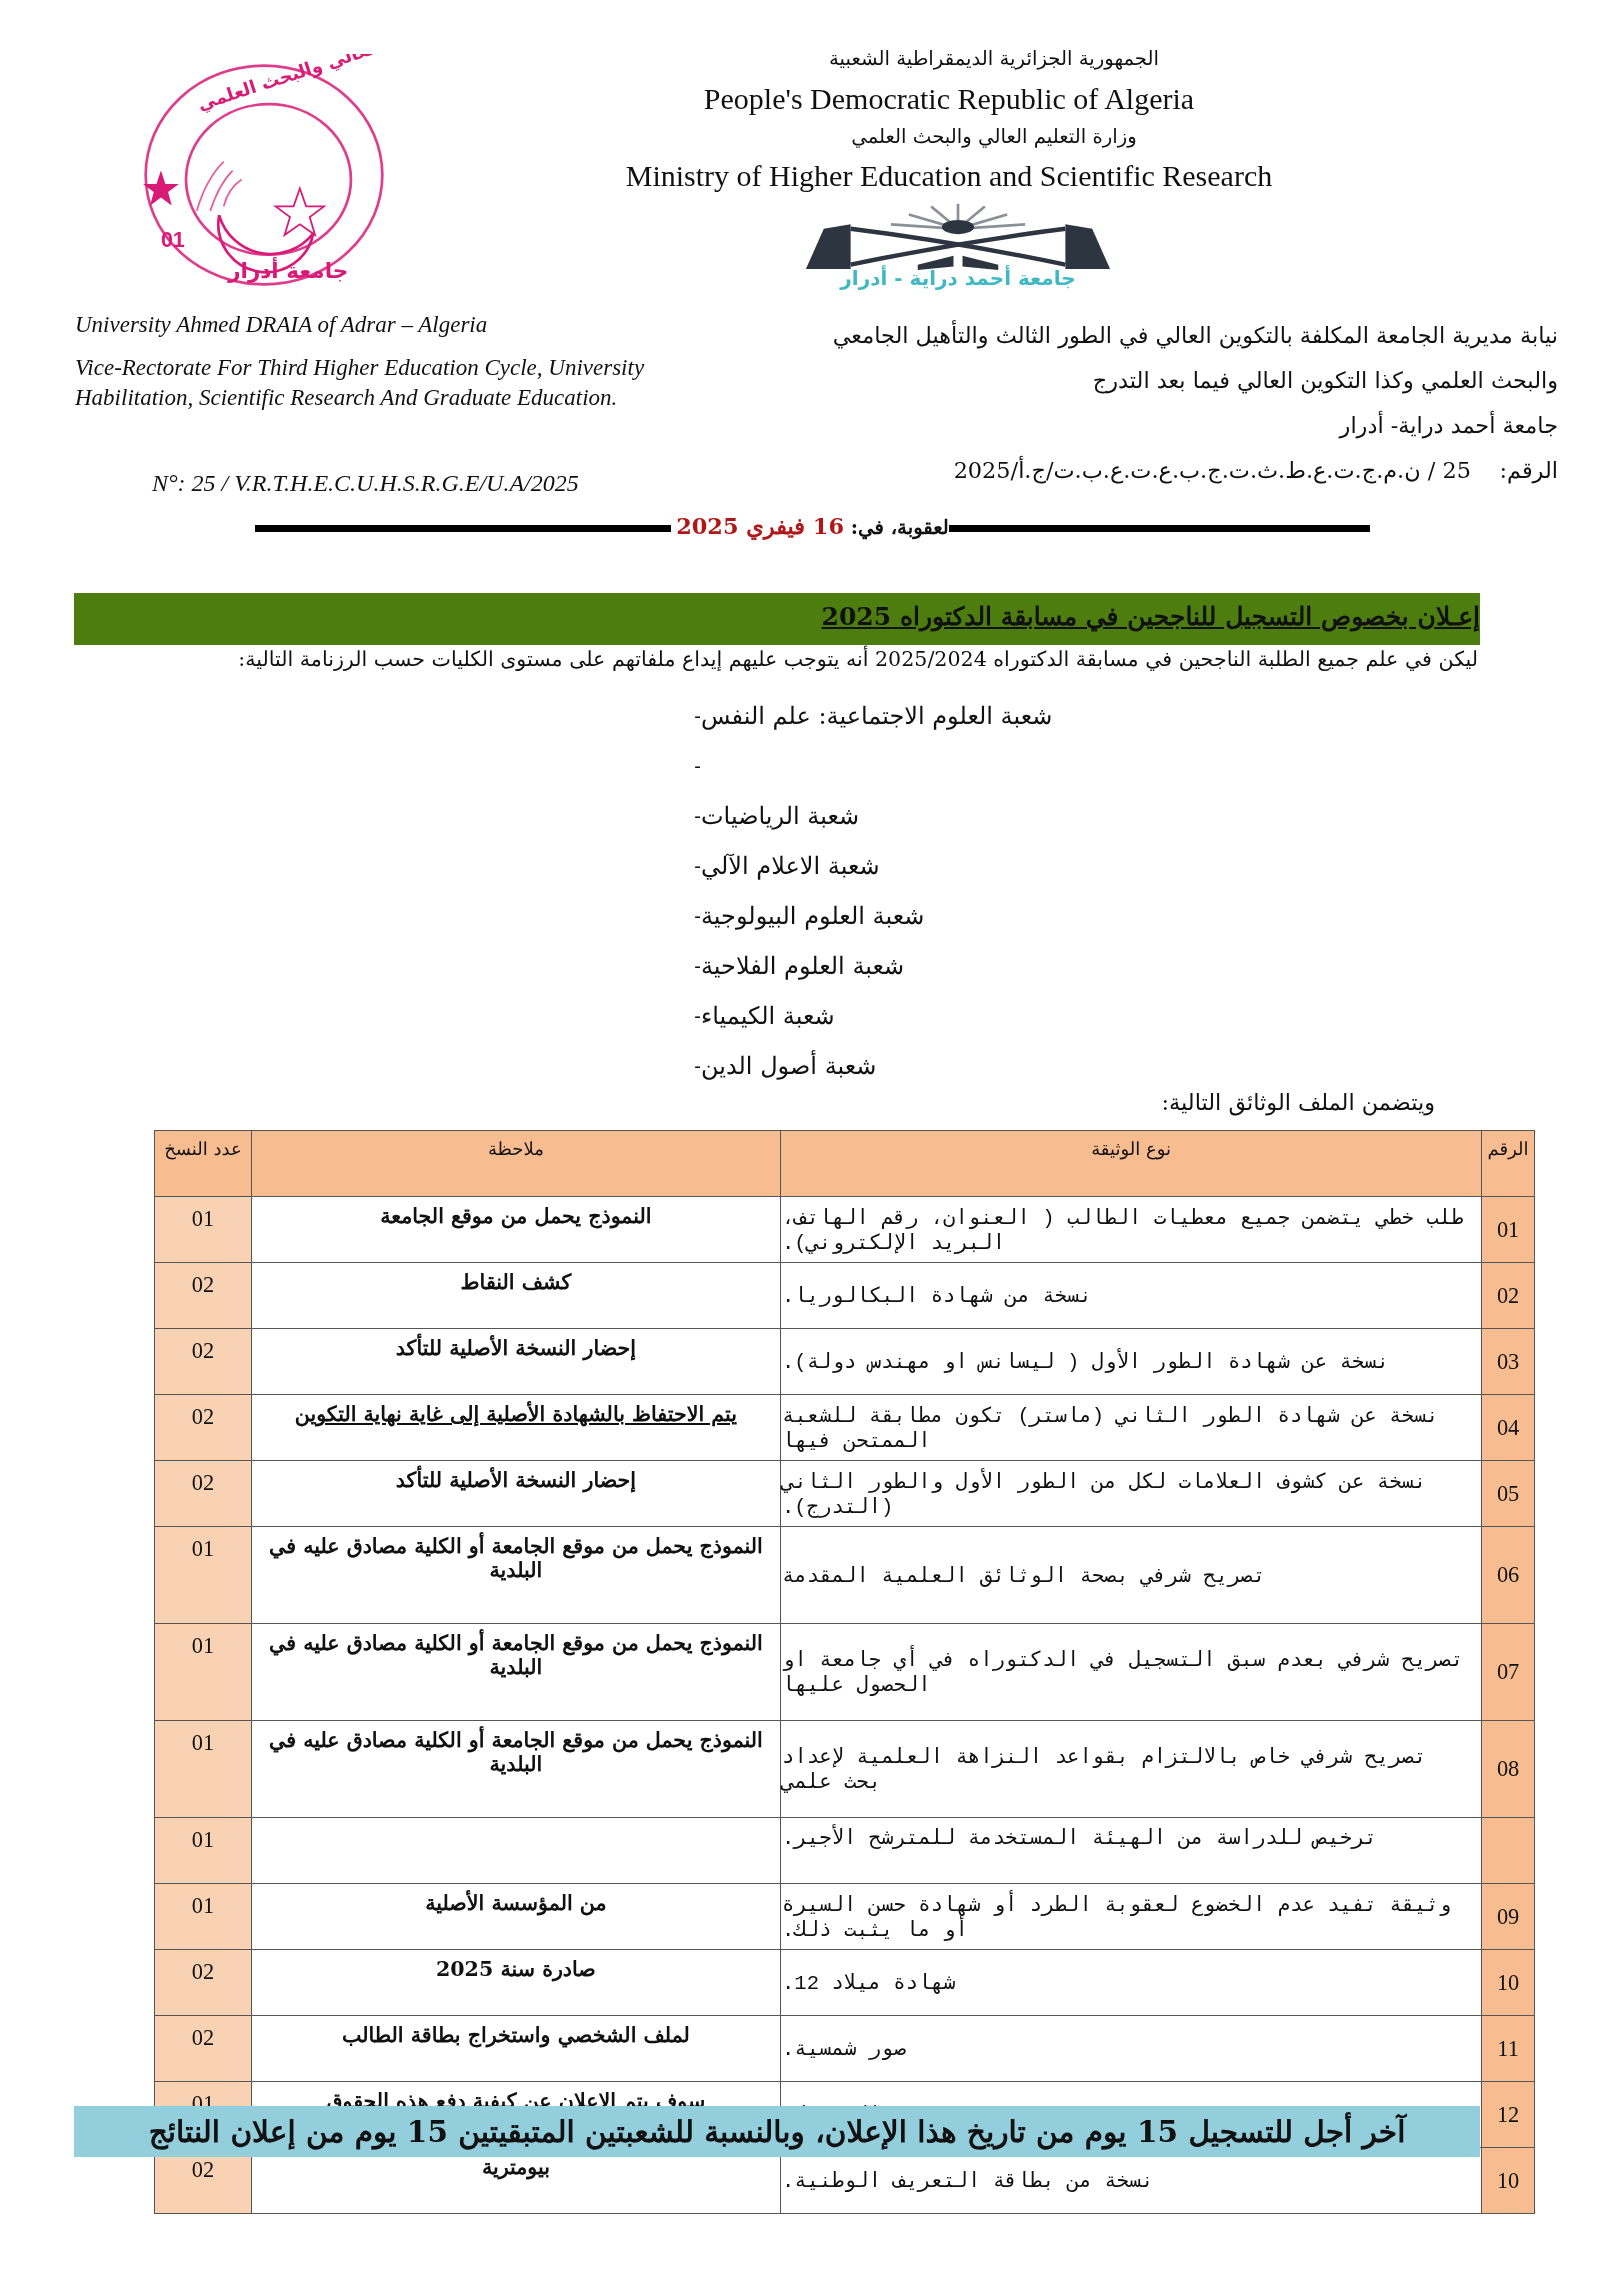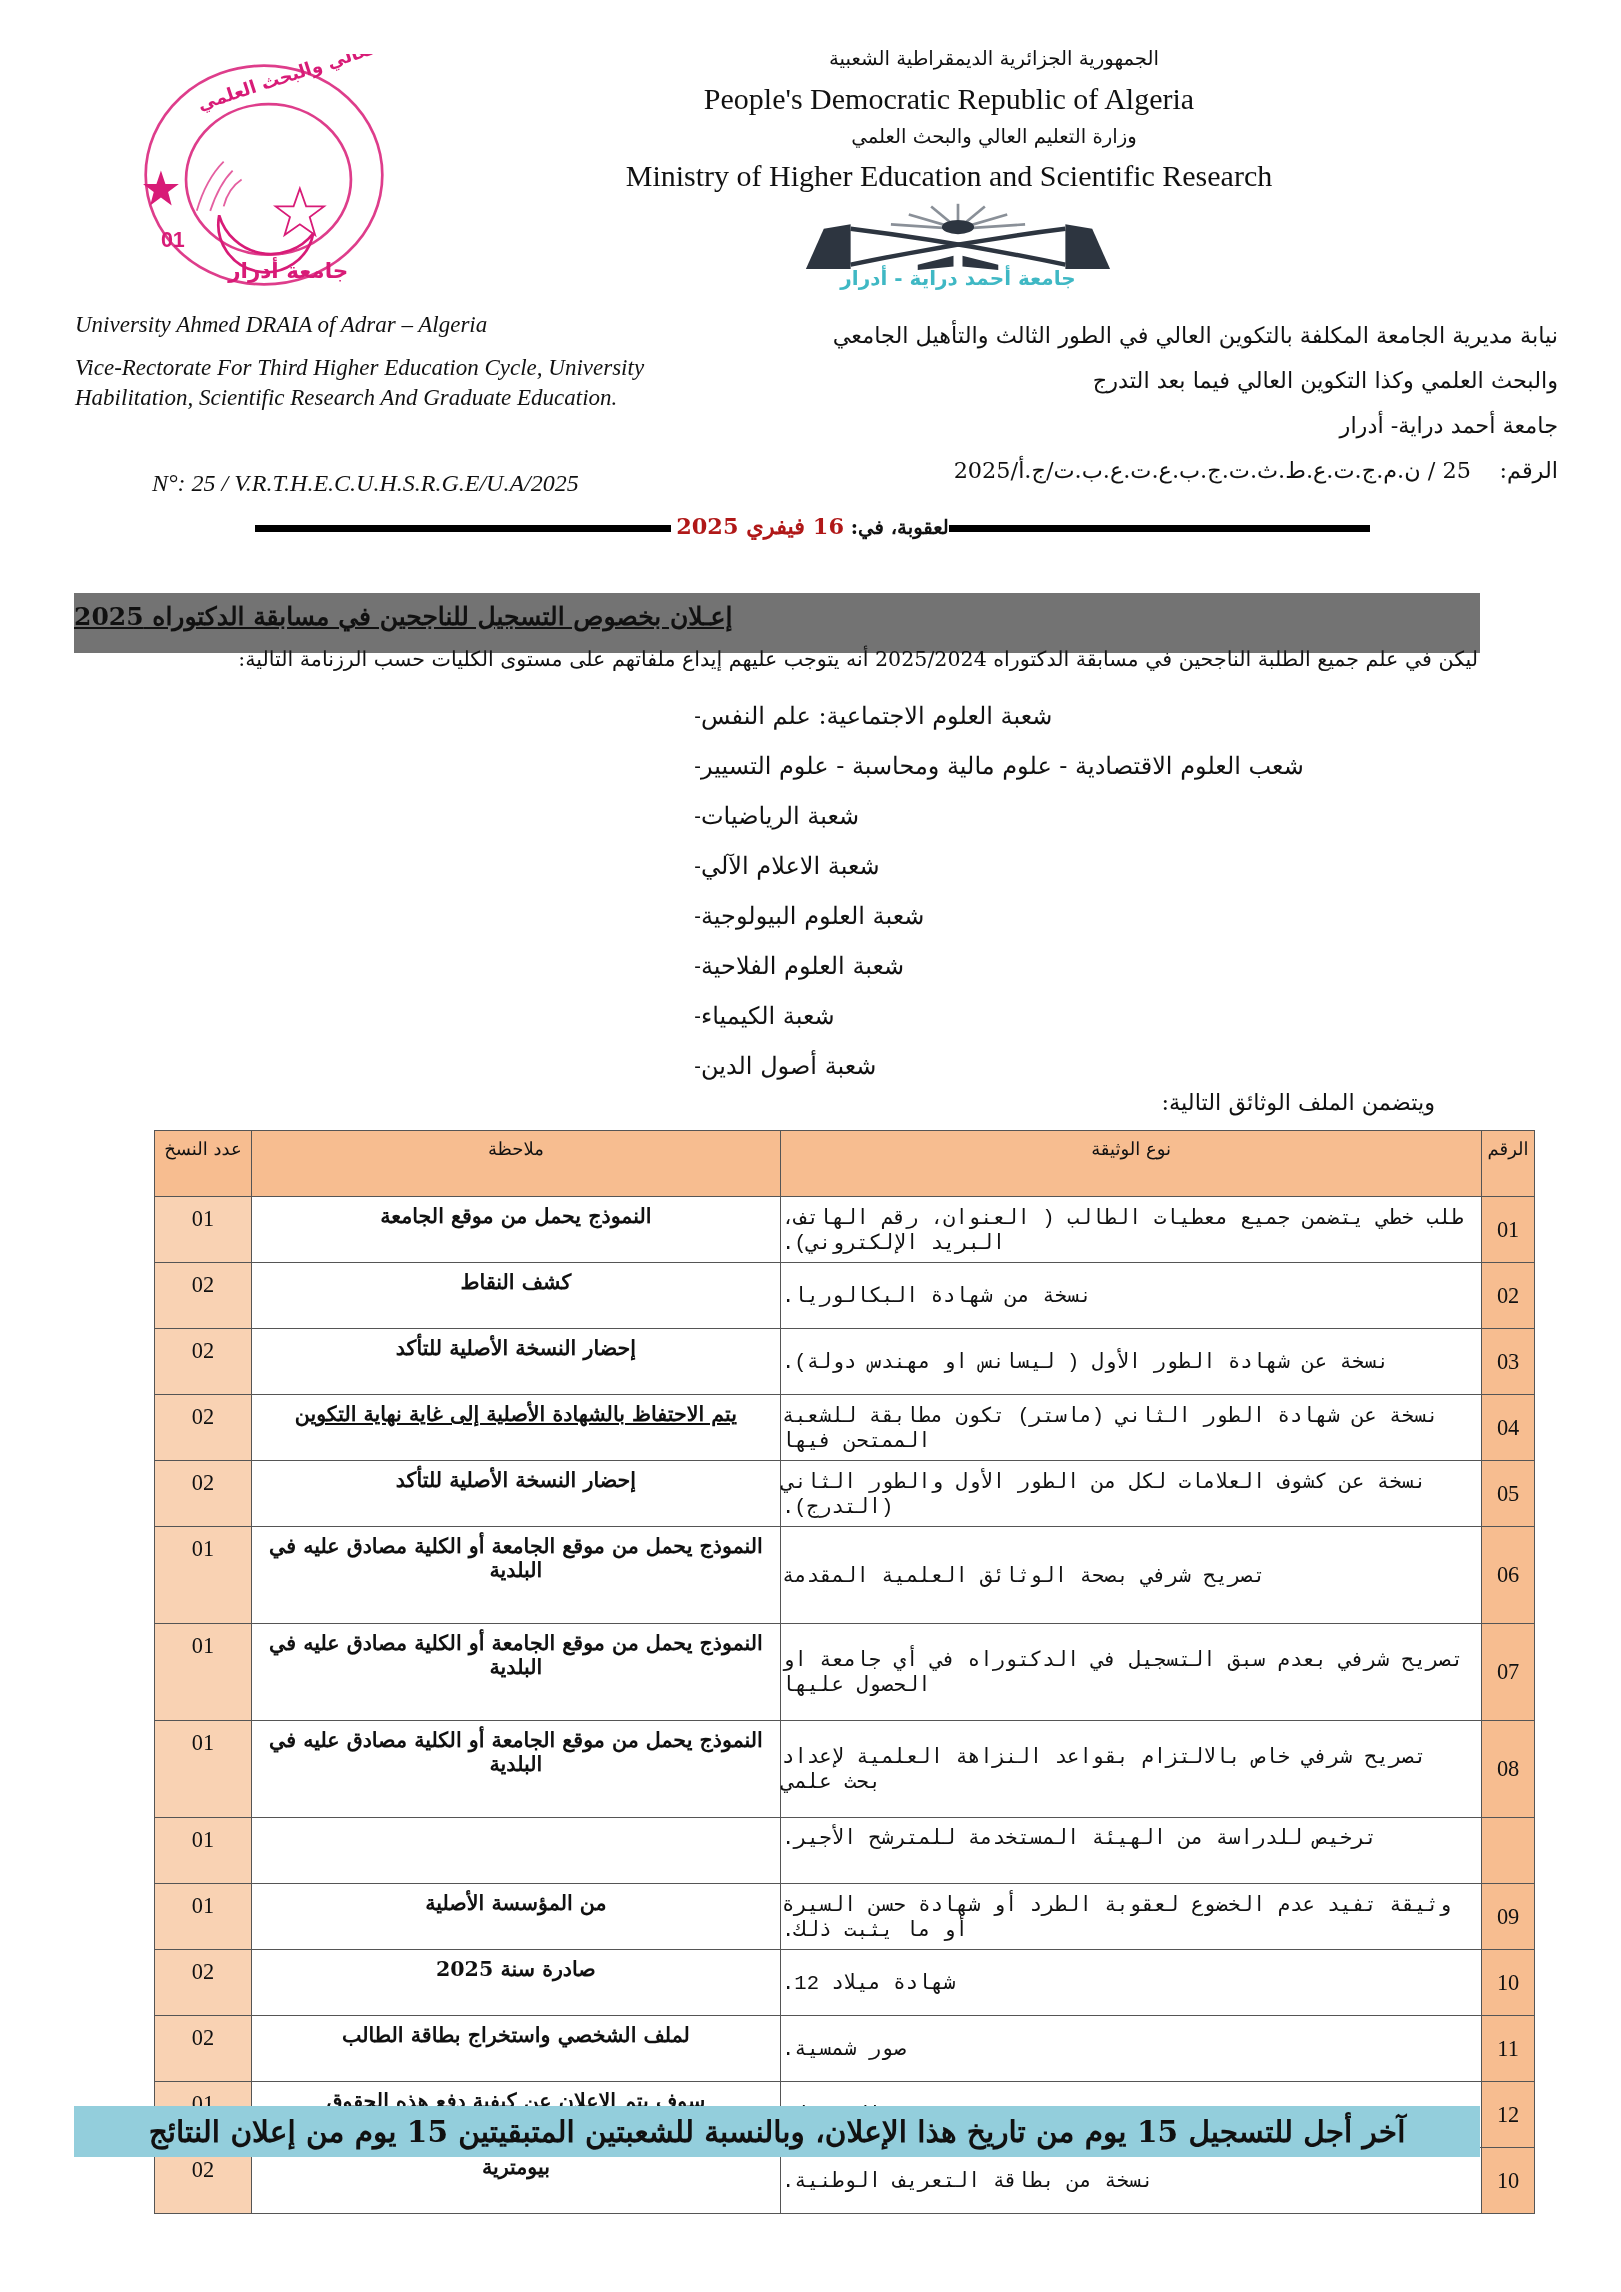--- a/index.html
+++ b/index.html
@@ -26,21 +26,21 @@
   
   .right-block { right:63px; top:313px; width:734px; font-size:22.4px; line-height:45px; direction:rtl; text-align:right; }
 
   
   .date-line { left:255px; top:518px; width:1115px; height:18px; }
   .rule { position:absolute; top:7.2px; height:7.2px; background:#000; }
   .date-text { position:absolute; left:0; right:0; top:-5.4px; text-align:center; direction:rtl; font-size:19.7px; font-weight:bold; }
   .date-text .red { color:#b01818; font-size:22.4px; }
 
   
-  .title-bar { left:74px; top:593px; width:1406px; height:60px; background:#737373; text-align:left; }
+  .title-bar { left:74px; top:593px; width:1406px; height:52px; background:#4d7c0f; text-align:right; }
   .title-bar span { font-size:25px; font-weight:bold; direction:rtl; text-decoration:underline; line-height:47px; }
 
   .intro { left:197px; width:1281px; top:647px; font-size:20.6px; }
 
   .majors { right:193px; top:691px; width:806px; font-size:24px; }
   .majors li { list-style:none; display:flex; flex-direction:row-reverse; align-items:center; justify-content:flex-start; height:50px; }
   .majors li .dash { width:54px; text-align:right; margin-left:25px; font-size:19.7px; }
   .majors ul { margin:0; padding:0; }
 
   .docs-intro { right:186px; top:1089px; font-size:22.4px; }
@@ -136,21 +136,20 @@
 <div class="abs ar intro">ليكن في علم جميع الطلبة الناجحين في مسابقة الدكتوراه 2025/2024 أنه يتوجب عليهم إيداع ملفاتهم على مستوى الكليات حسب الرزنامة التالية:</div>
 
 <div class="abs ar majors">
   <ul>
     <li>
         <span class="dash">-</span>
         <span>شعبة العلوم الاجتماعية: علم النفس</span>
       </li>
     <li>
         <span class="dash">-</span>
-        <span>شعب العلوم الاقتصادية - علوم مالية ومحاسبة - علوم التسيير</span>
       </li>
     <li>
         <span class="dash">-</span>
         <span>شعبة الرياضيات</span>
       </li>
     <li>
         <span class="dash">-</span>
         <span>شعبة الاعلام الآلي</span>
       </li>
     <li>

